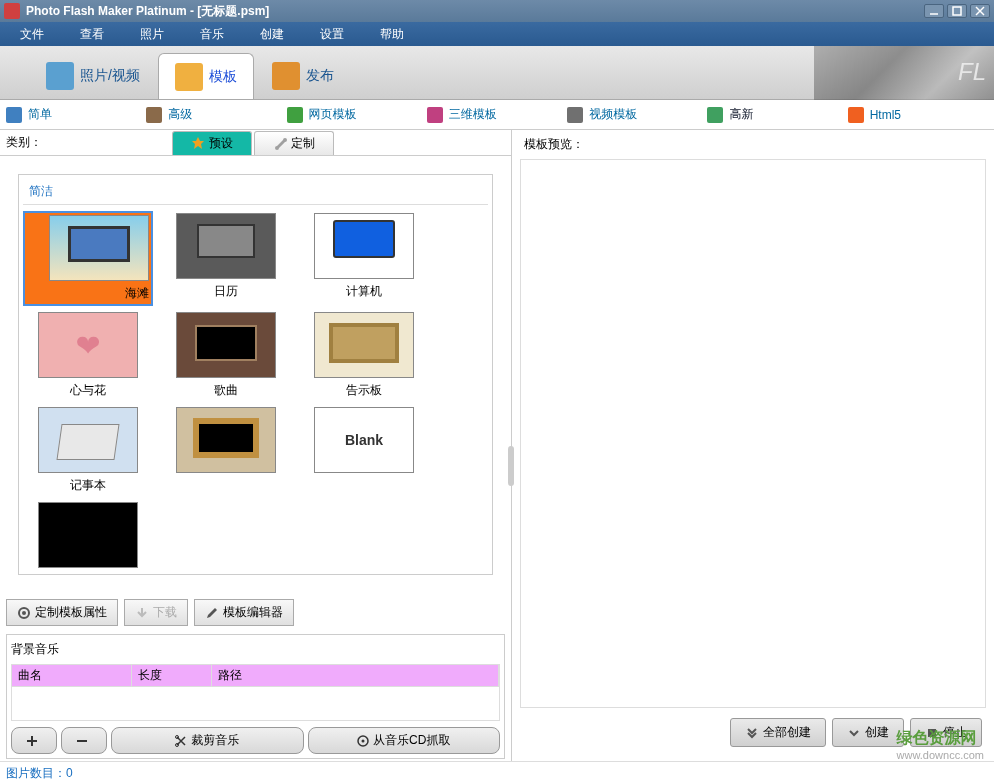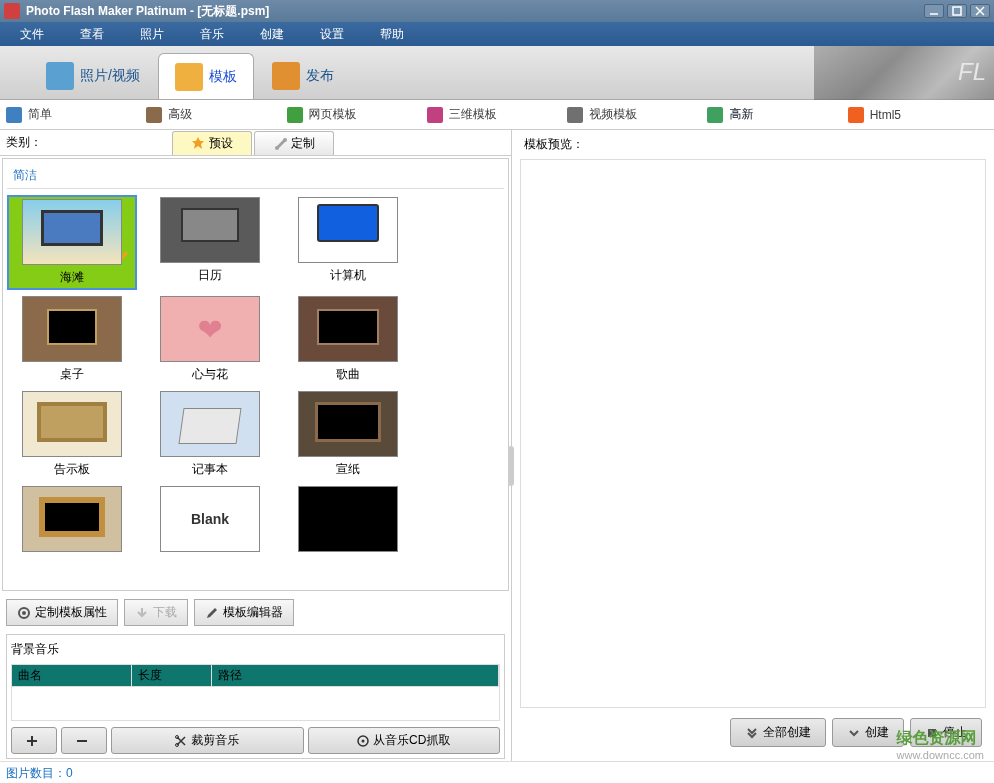--- a/index.html
+++ b/index.html
@@ -22,62 +22,62 @@
 .maintab { display: flex; align-items: center; height: 46px; padding: 0 16px; margin-right: 2px; border-radius: 6px 6px 0 0; cursor: pointer; font-size: 14px; color: #1a5590; }
 .maintab.active { background: #fff; border: 1px solid #aaa; border-bottom: none; color: #1d4ed8; }
 .maintab-icon { width: 28px; height: 28px; margin-right: 6px; border-radius: 3px; }
 .decor { position: absolute; right: 0; top: 0; width: 180px; height: 54px; background: linear-gradient(135deg, #888 0%, #555 40%, #aaa 70%, #666 100%); opacity: 0.6; }
 .decor::after { content: "FL"; color: #eee; font-size: 24px; position: absolute; right: 8px; top: 12px; font-style: italic; }
 
 
 .toolbar { height: 30px; background: #fff; display: flex; align-items: center; border-bottom: 1px solid #ccc; padding: 0 6px; }
 .tbtn { display: flex; align-items: center; cursor: pointer; margin-right: 12px; }
 .tbtn-icon { width: 16px; height: 16px; margin-right: 6px; border-radius: 2px; }
-.tbtn span { color: #404040; }
+.tbtn span { color: #0369a1; }
 .tbtn.active span { color: #0f172a; }
 .toolbar .tbtn { flex: 1; }
 
 
 .content { display: flex; height: 631px; }
 .left-pane { width: 512px; display: flex; flex-direction: column; border-right: 1px solid #ccc; }
 .right-pane { flex: 1; display: flex; flex-direction: column; padding: 4px 8px; position: relative; }
 
 
 .cat-header { display: flex; align-items: center; height: 26px; padding-left: 6px; border-bottom: 1px solid #ccc; }
 .cat-label { margin-right: 130px; }
 .subtab { height: 24px; padding: 0 18px; display: flex; align-items: center; border: 1px solid #bbb; border-bottom: none; border-radius: 3px 3px 0 0; cursor: pointer; margin-right: 2px; background: linear-gradient(#fff, #e8e8e8); }
-.subtab.active { background: #fef9c3; justify-content: flex-end; }
+.subtab.active { background: #14b8a6; justify-content: flex-end; }
 .subtab-icon { width: 14px; height: 14px; margin-right: 4px; }
 
 
-.grid-wrap { flex: 1; display: flex; border: 1px solid #ccc; margin: 2px; overflow: hidden; }
+.grid-wrap { flex: 1; display: flex; border: 1px solid #ccc; margin: 18px; overflow: hidden; }
 .grid-scroll { flex: 1; overflow-y: auto; padding: 4px; }
 .style-header { padding: 4px 6px; color: #1a6fc0; border-bottom: 1px solid #ddd; margin-bottom: 6px; }
 .grid { display: flex; flex-wrap: wrap; gap: 4px 8px; }
 .tpl { width: 130px; display: flex; flex-direction: column; align-items: center; cursor: pointer; padding: 2px; }
-.tpl.selected { border: 2px solid #4a90e2; background: #84cc16; }
+.tpl.selected { border: 2px solid #4a90e2; background: #f97316; align-items: flex-end; }
 .tpl-thumb { width: 100px; height: 66px; background: #555; border: 1px solid #888; display: flex; align-items: center; justify-content: center; color: #fff; font-size: 11px; }
 .tpl-label { margin-top: 4px; text-align: center; }
 .checkmark { width: 16px; height: 16px; align-self: flex-end; margin-top: -16px; margin-right: 4px; }
 
 
 .actions { padding: 6px; display: flex; gap: 6px; }
 .actbtn { display: flex; align-items: center; padding: 4px 10px; background: linear-gradient(#f8f8f8, #e0e0e0); border: 1px solid #aaa; border-radius: 0; cursor: pointer; }
 .actbtn.disabled { color: #aaa; }
 .actbtn-icon { width: 14px; height: 14px; margin-right: 4px; }
 
 
 .music-panel { border: 1px solid #ccc; margin: 2px 6px; padding: 4px; }
 .music-title { padding: 2px 0 6px; }
-.music-headers { display: flex; background: #0f766e; border: 1px solid #ddd; }
+.music-headers { display: flex; background: #f0abfc; border: 1px solid #ddd; }
 .music-headers span { padding: 2px 6px; border-right: 1px solid #ddd; }
 .mh1 { width: 120px; } .mh2 { width: 80px; } .mh3 { flex: 1; }
 .music-list { height: 34px; background: #fff; border: 1px solid #ddd; border-top: none; }
 .music-btns { display: flex; gap: 4px; margin-top: 6px; }
-.mbtn { flex: 0 0 auto; display: flex; align-items: center; justify-content: center; padding: 4px 12px; background: linear-gradient(#f0f0f0, #d8d8d8); border: 1px solid #999; border-radius: 3px; cursor: pointer; }
+.mbtn { flex: 0 0 auto; display: flex; align-items: center; justify-content: center; padding: 4px 12px; background: linear-gradient(#f0f0f0, #d8d8d8); border: 1px solid #999; border-radius: 8px; cursor: pointer; }
 .mbtn.small { width: 46px; }
 .mbtn.grow { flex: 1; }
 .mbtn-icon { width: 12px; height: 12px; margin-right: 4px; }
 
 
 .preview-label { padding: 2px 4px; }
 .preview-area { flex: 1; background: #fff; border: 1px solid #ddd; margin-top: 4px; }
 .create-btns { display: flex; gap: 6px; justify-content: flex-end; padding: 10px 4px; }
 .cbtn { display: flex; align-items: center; padding: 5px 14px; background: linear-gradient(#eaeaea, #d0d0d0); border: 1px solid #999; border-radius: 3px; cursor: pointer; }
 .cbtn-icon { width: 14px; height: 14px; margin-right: 4px; }
@@ -236,42 +236,34 @@
             </div>
             <div class="tpl">
               <div class="tpl-thumb th-cal"></div>
               <div class="tpl-label">日历</div>
             </div>
             <div class="tpl">
               <div class="tpl-thumb th-comp"></div>
               <div class="tpl-label">计算机</div>
             </div>
             <div class="tpl">
-              <div class="tpl-thumb th-desk"></div>
-              <div class="tpl-label">桌子</div>
-            </div>
-            <div class="tpl">
               <div class="tpl-thumb th-heart"></div>
               <div class="tpl-label">心与花</div>
             </div>
             <div class="tpl">
               <div class="tpl-thumb th-song"></div>
               <div class="tpl-label">歌曲</div>
             </div>
             <div class="tpl">
               <div class="tpl-thumb th-board"></div>
               <div class="tpl-label">告示板</div>
             </div>
             <div class="tpl">
               <div class="tpl-thumb th-note"></div>
               <div class="tpl-label">记事本</div>
-            </div>
-            <div class="tpl">
-              <div class="tpl-thumb th-xuan"></div>
-              <div class="tpl-label">宣纸</div>
             </div>
             <div class="tpl">
               <div class="tpl-thumb th-frame"></div>
               <div class="tpl-label"></div>
             </div>
             <div class="tpl">
               <div class="tpl-thumb th-blank">Blank</div>
               <div class="tpl-label"></div>
             </div>
             <div class="tpl">

